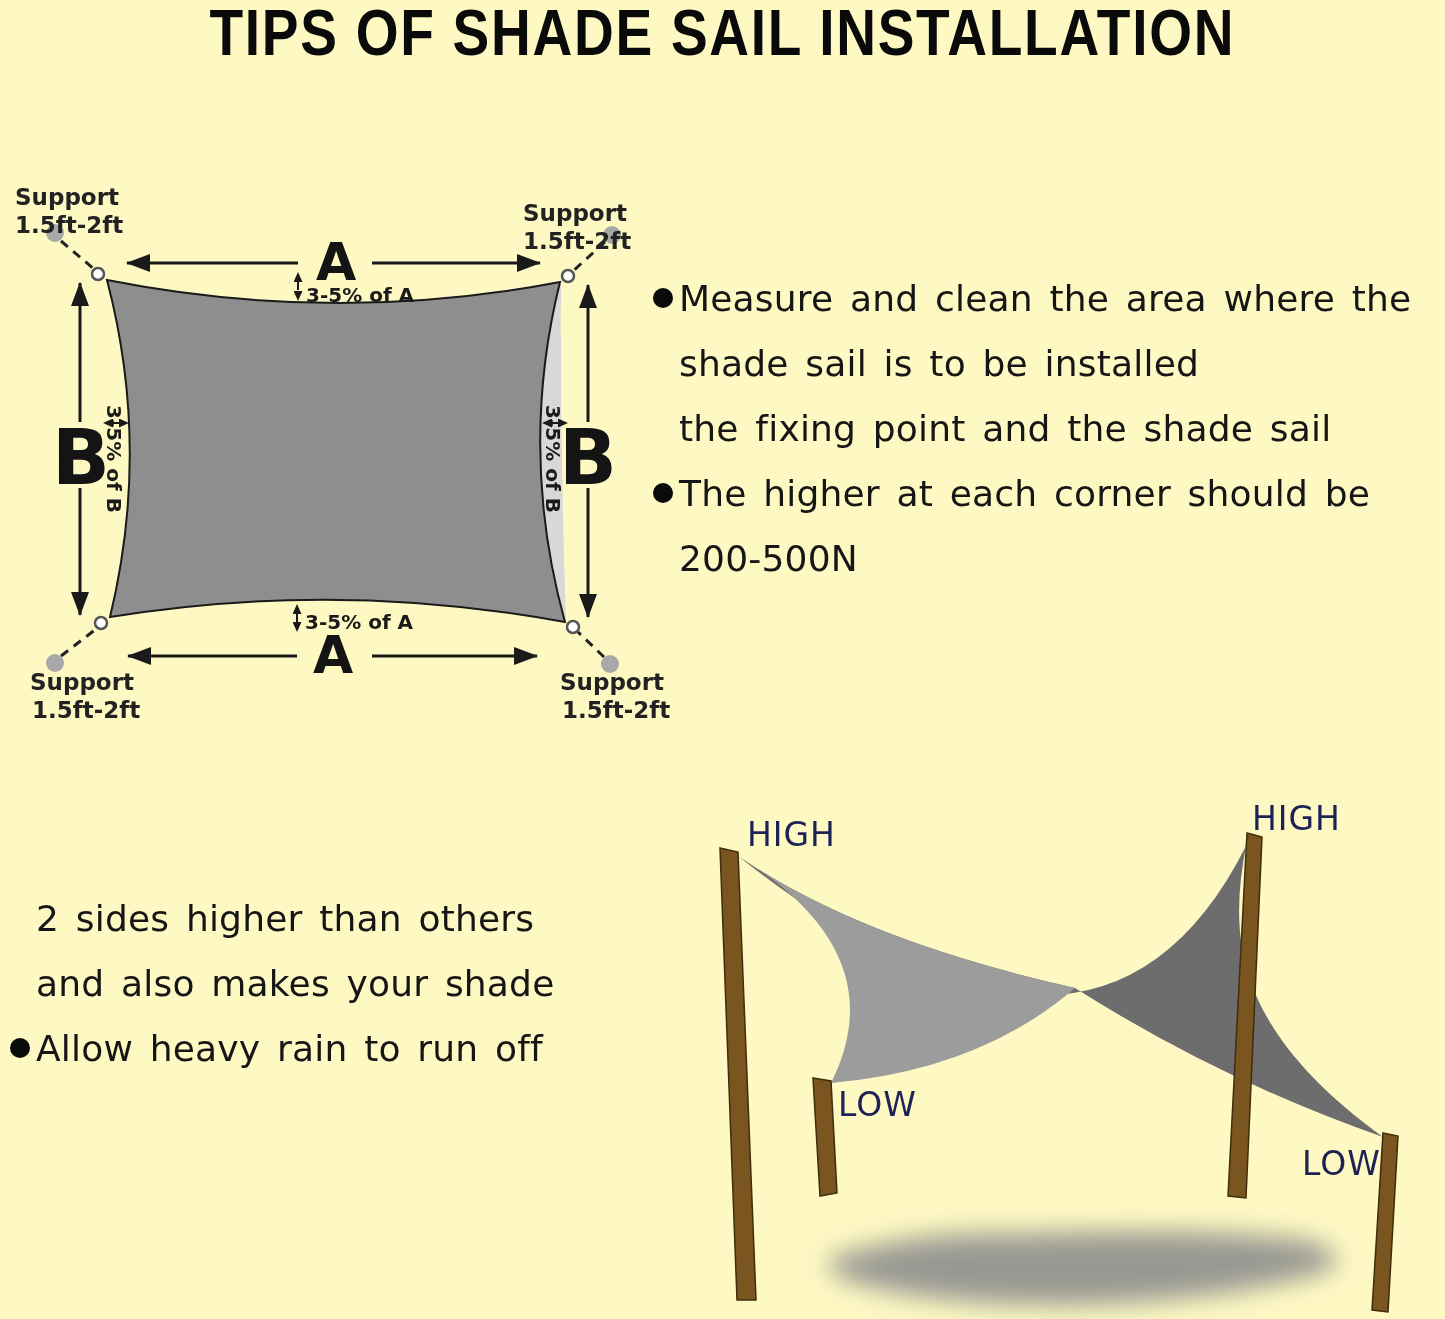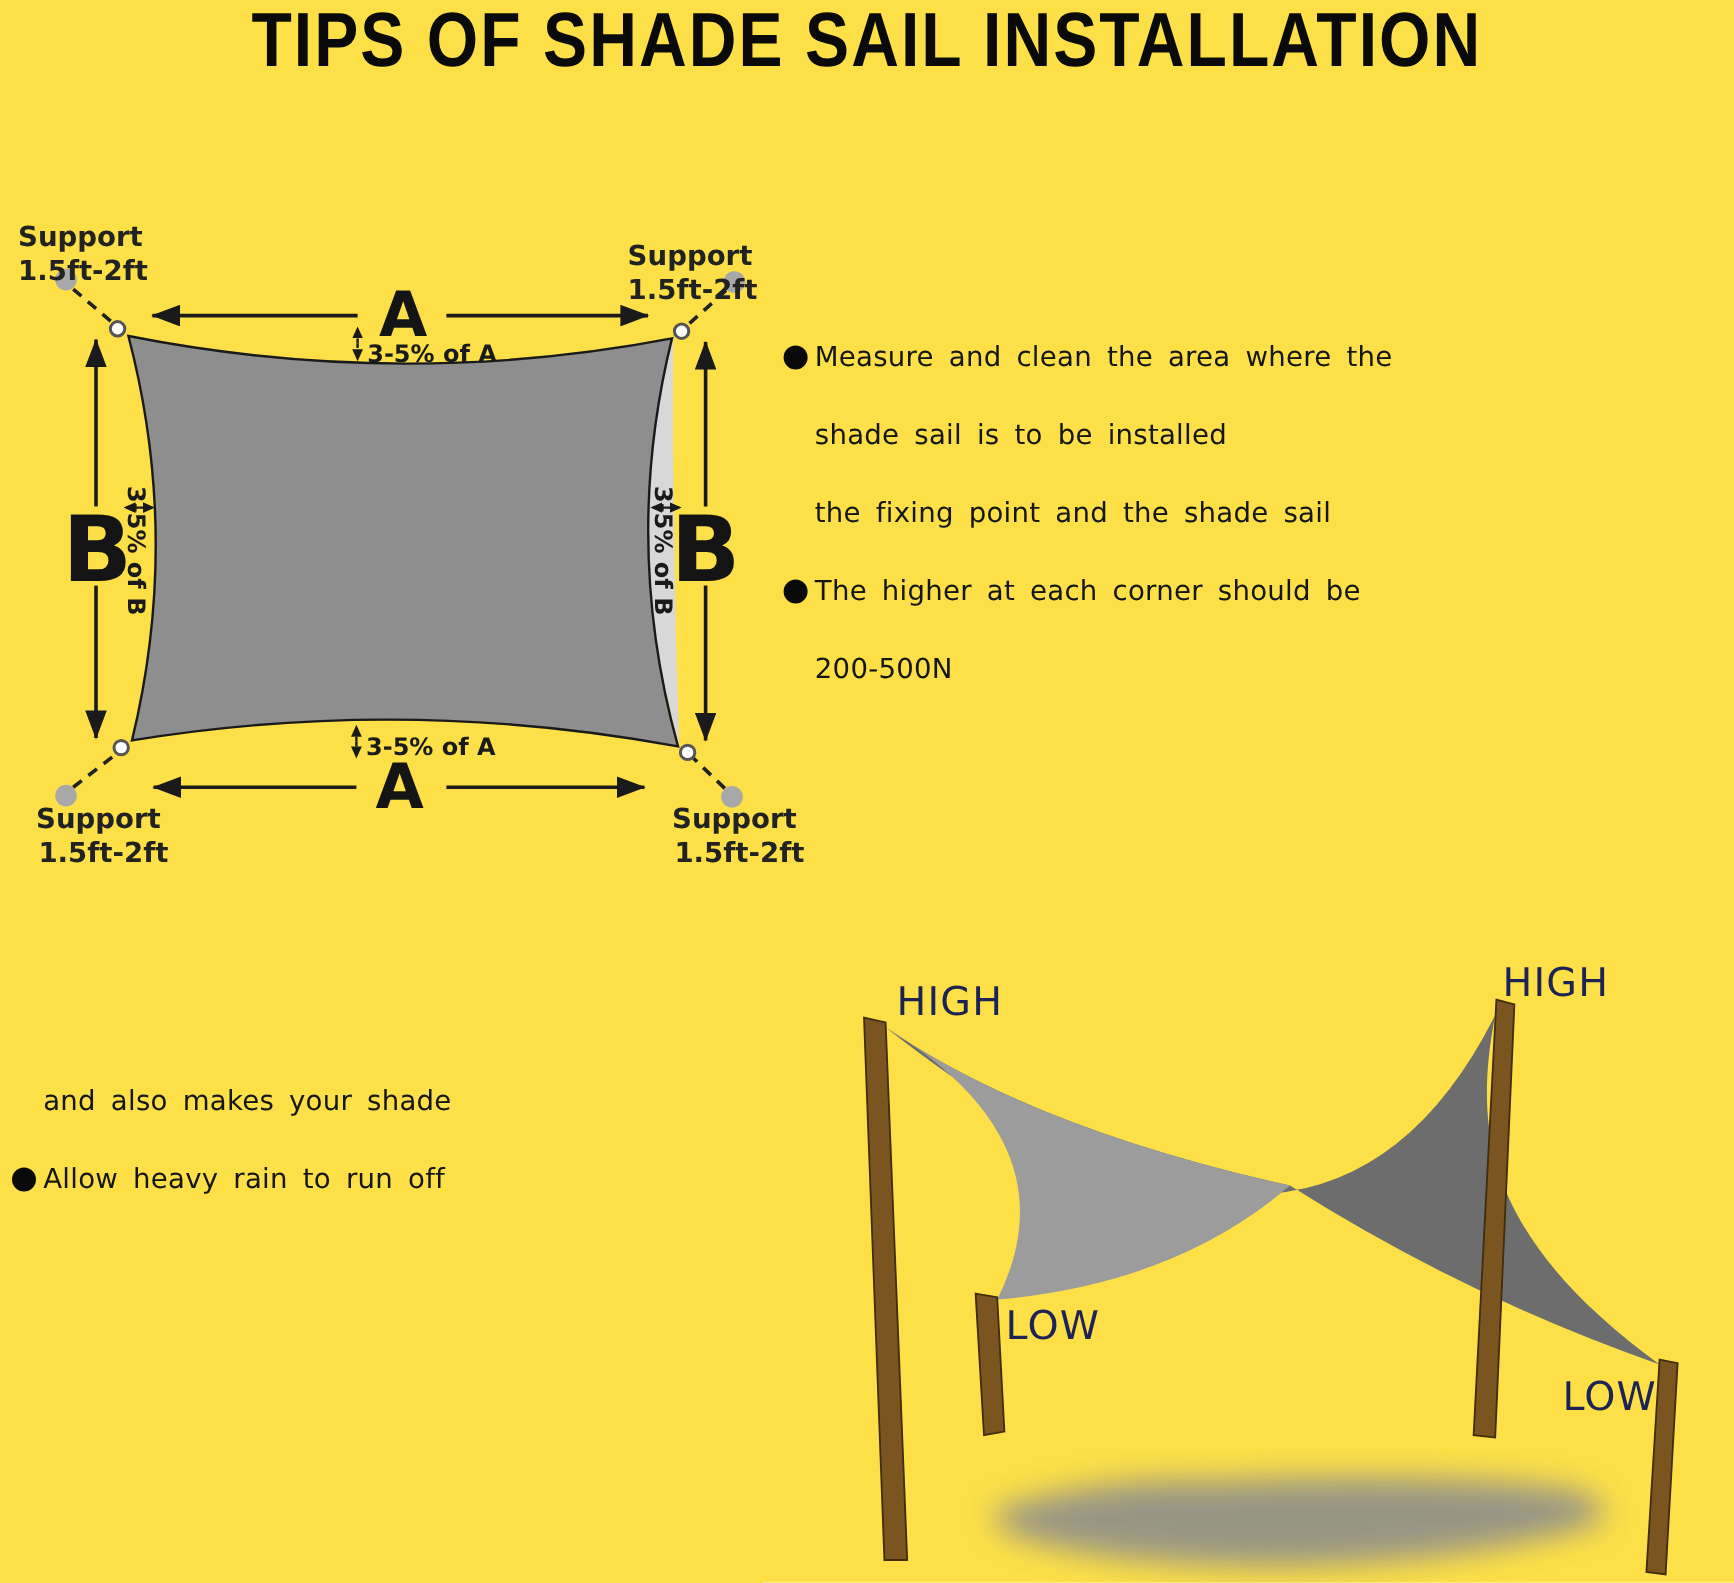--- a/index.html
+++ b/index.html
@@ -1,31 +1,31 @@
 <!DOCTYPE html>
 <html><head>
 <meta charset="utf-8">
 <style>
   html,body{margin:0;padding:0;background:#ffffff;}
-  #page{position:relative;width:1445px;height:1319px;background:#fde047;overflow:hidden;
+  #page{position:relative;width:1445px;height:1319px;background:#fef9c3;overflow:hidden;
         font-family:"DejaVu Sans",sans-serif;color:#141414;}
 
   
   #title{position:absolute;left:0;right:0;top:-4px;text-align:center;}
   #title span{display:inline-block;transform:scaleX(0.86);transform-origin:center;
       font-family:"Liberation Sans",sans-serif;font-weight:900;font-size:64px;
       letter-spacing:2px;color:#0a0a0a;white-space:nowrap;}
 
   
   .tips{position:absolute;}
   .row{display:flex;align-items:flex-start;height:65px;}
   .bullet{width:20px;height:20px;border-radius:50%;background:#0a0a0a;flex:none;
       margin:22px 6px 0 0;}
   .spacer{width:26px;flex:none;}
-  .row .txt{font-size:23px;line-height:65px;white-space:nowrap;letter-spacing:0.2px;
+  .row .txt{font-size:36px;line-height:65px;white-space:nowrap;letter-spacing:0.2px;
       word-spacing:5px;color:#161616;}
 
   #tips-right{left:653px;top:266px;}
   #tips-left{left:10px;top:886px;}
 
   svg{position:absolute;overflow:visible;}
   #diagram-top{left:0;top:170px;}
   #illustration{left:680px;top:780px;}
 
   .sail-label{font-family:"DejaVu Sans",sans-serif;font-weight:bold;fill:#141414;}
@@ -132,20 +132,24 @@
     </div>
     <div class="row">
       <div class="spacer"></div>
       <span class="txt">200-500N</span>
     </div>
   </div>
 
   <div id="tips-left" class="tips">
     <div class="row">
       <div class="spacer"></div>
+      <span class="txt">2 sides higher than others</span>
+    </div>
+    <div class="row">
+      <div class="spacer"></div>
       <span class="txt">and also makes your shade</span>
     </div>
     <div class="row">
       <div class="bullet"></div>
       <span class="txt">Allow heavy rain to run off</span>
     </div>
   </div>
 
   <svg id="illustration" width="765" height="539" viewBox="0 0 765 539">
     <defs>

